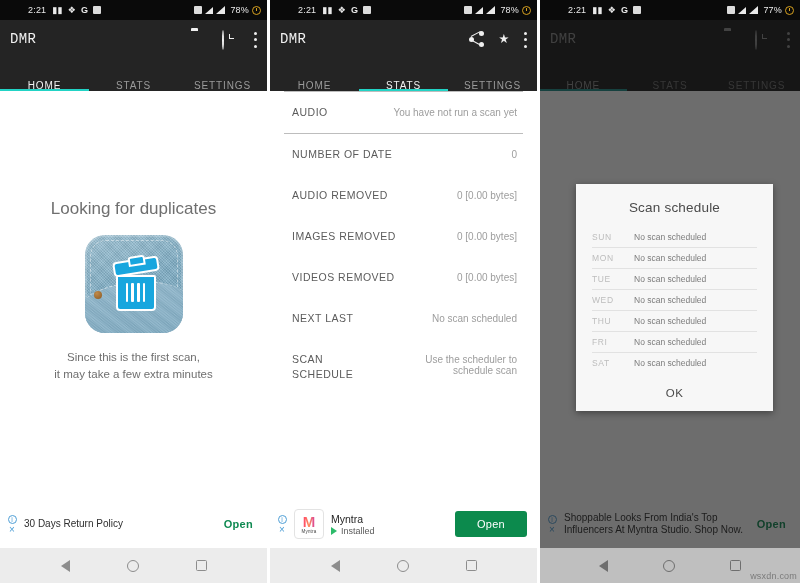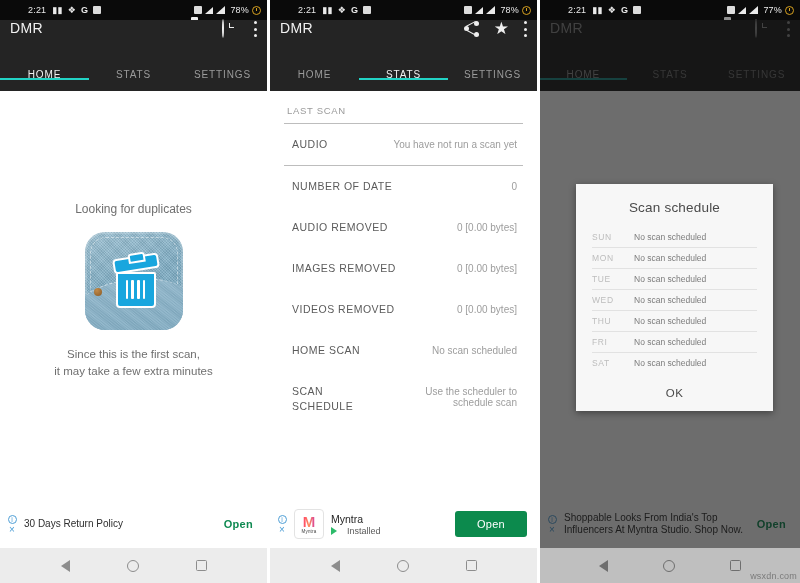--- a/index.html
+++ b/index.html
@@ -50,22 +50,23 @@
     width:0;height:0;border-style:solid;border-width:0 0 8px 9px;
     border-color:transparent transparent #e9e9e9 transparent;display:inline-block;
   }
   .tri-sig.small{ border-width:0 0 7px 8px; }
 
   
   .appbar {
     height: 38px;
     background: #242424;
     display: flex;
-    align-items: flex-start;
+    align-items: center;
     padding: 0 10px;
+    font-family: Liberation Mono, monospace;
   }
   .app-title {
     color: #f2f2f2;
     font-size: 14px;
     letter-spacing: .4px;
   }
   .appbar-actions {
     margin-left: auto;
     display: flex;
     align-items: center;
@@ -101,21 +102,21 @@
   .appbar.dim .ico-folder:before { background:#8e8e8e; }
   .appbar.dim .ico-clock { border-color:#8e8e8e; }
   .appbar.dim .ico-clock:before,.appbar.dim .ico-clock:after{background:#8e8e8e;}
   .appbar.dim .ico-kebab i{ background:#8e8e8e;}
 
   
   .tabs {
     height: 33px;
     background: #242424;
     display: flex;
-    align-items: center;
+    align-items: flex-end;
     position: relative;
   }
   .tab {
     flex: 1 1 0;
     display: flex; align-items: center; justify-content: center;
     color: #9b9b9b;
     font-size: 10px;
     letter-spacing: .9px;
     position: relative;
   }
@@ -131,21 +132,21 @@
   .tabs.dim .tab.active:after { background:#1b8d86; }
 
   
   .home-body {
     height: calc(583px - 20px - 38px - 33px - 48px - 35px);
     background:#ffffff;
     display:flex; flex-direction:column; align-items:center; justify-content:center;
     padding-bottom: 10px;
   }
   .looking-text {
-    font-size: 12px;
+    font-size: 17px;
     color: #6f6f6f;
     margin-bottom: 16px;
   }
   .app-icon {
     width: 98px; height: 98px;
     border-radius: 20px;
     position: relative;
     overflow: hidden;
     background:
       repeating-linear-gradient(45deg, rgba(255,255,255,.10) 0 1px, rgba(0,0,0,.05) 1px 2px),
@@ -238,21 +239,21 @@
     display:flex;flex-direction:column;align-items:center;justify-content:center;
   }
   .myntra-m{
     font-size:15px;font-weight:bold;line-height:14px;
     background: linear-gradient(90deg,#ff3f6c 0%, #ff905a 50%, #d63aa0 100%);
     -webkit-background-clip:text; background-clip:text; color:transparent;
   }
   .myntra-wm{ font-size:4.5px; color:#444; letter-spacing:.2px;}
   .myntra-meta{ margin-left:7px; }
   .myntra-name{ font-size:10.5px;color:#1f1f1f;line-height:12px;}
-  .myntra-inst{ font-size:9px;color:#5b5b5b;display:flex;align-items:center;gap:10px;margin-top:1px;}
+  .myntra-inst{ font-size:9px;color:#5b5b5b;display:flex;align-items:center;gap:4px;margin-top:1px;}
   .play-tri{ width:0;height:0;border-style:solid;border-width:4px 0 4px 6px;border-color:transparent transparent transparent #2dbb6a;display:inline-block;}
 
   
   .navbar {
     height:35px; background:#ececec;
     display:flex; align-items:center; justify-content:space-around;
     padding: 0 32px;
   }
   .nav-back{
     width:0;height:0;border-style:solid;border-width:6px 9px 6px 0;
@@ -430,21 +431,20 @@
     </div>
 
     <div class="tabs">
       <div class="tab">HOME</div>
       <div class="tab active">STATS</div>
       <div class="tab">SETTINGS</div>
     </div>
 
     <div class="stats-body">
 
-      <div class="section-label">LAST SCAN</div>
       <div class="section-rule"></div>
       <div class="srow">
         <span class="srow-key">AUDIO</span>
         <span class="srow-val">You have not run a scan yet</span>
       </div>
 
       <div class="section-rule"></div>
 
       <div class="srow">
         <span class="srow-key">NUMBER OF DATE</span>
@@ -456,21 +456,21 @@
       </div>
       <div class="srow">
         <span class="srow-key">IMAGES REMOVED</span>
         <span class="srow-val">0 [0.00 bytes]</span>
       </div>
       <div class="srow">
         <span class="srow-key">VIDEOS REMOVED</span>
         <span class="srow-val">0 [0.00 bytes]</span>
       </div>
       <div class="srow">
-        <span class="srow-key">HOME SCAN</span>
+        <span class="srow-key">NEXT LAST</span>
         <span class="srow-val">No scan scheduled</span>
       </div>
       <div class="srow">
         <span class="srow-key">SCAN SCHEDULE</span>
         <span class="srow-val">Use the scheduler to schedule scan</span>
       </div>
     </div>
 
     <div class="adbar">
       <div class="ad-marks">

